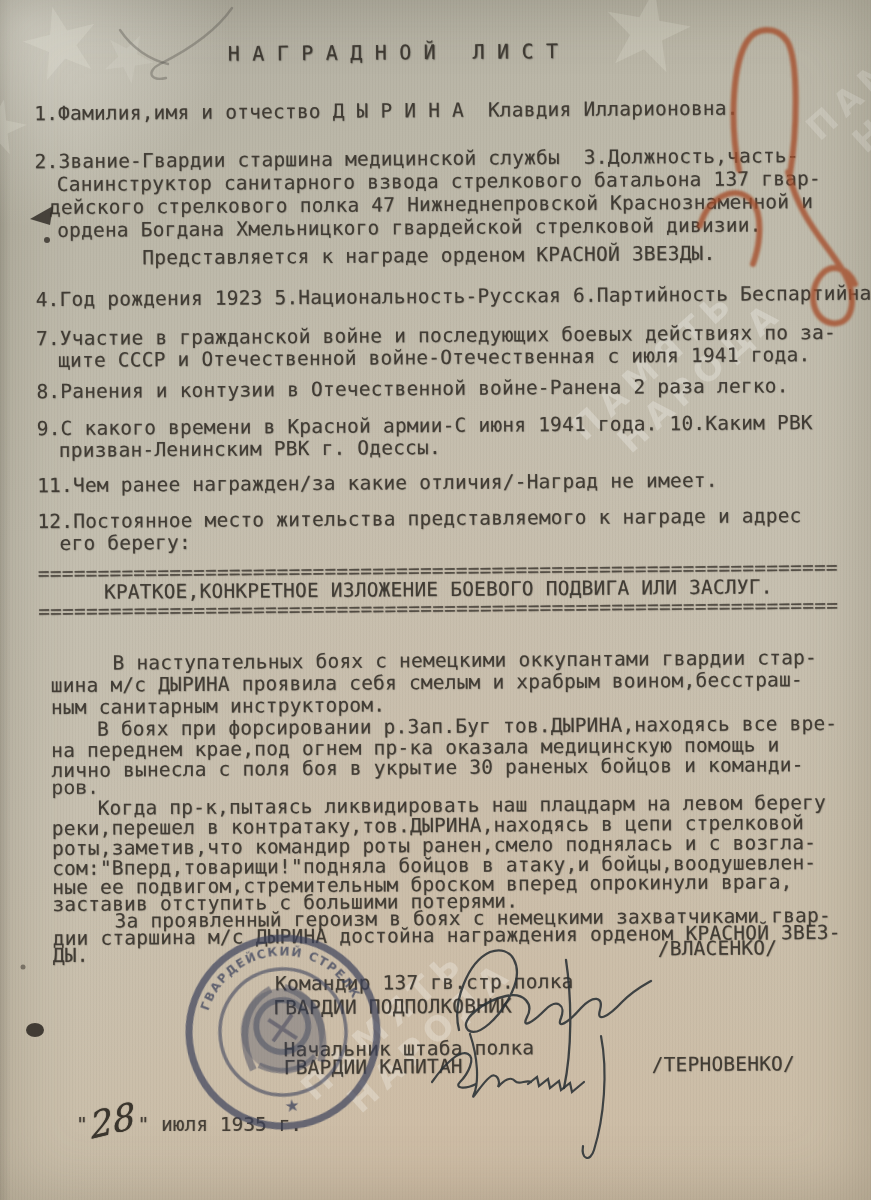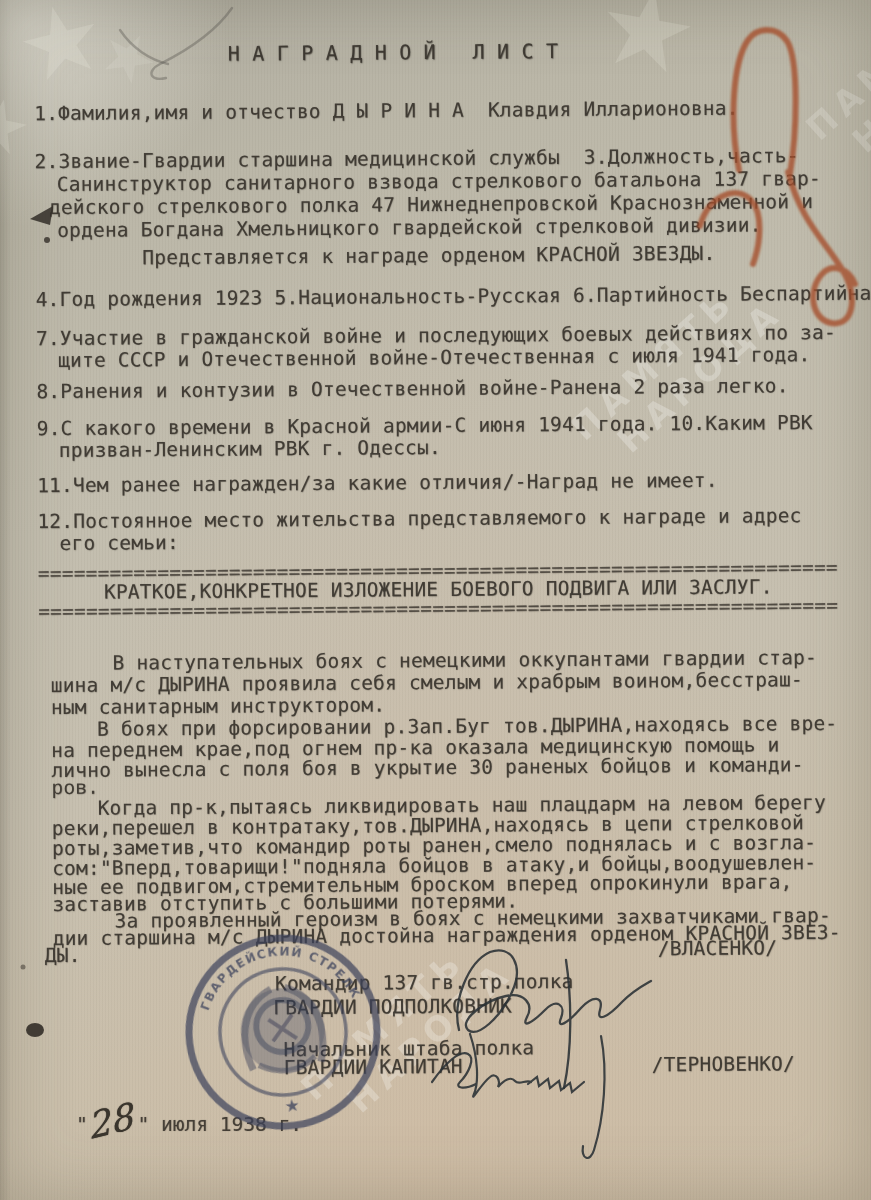--- a/index.html
+++ b/index.html
@@ -77,53 +77,53 @@
     <div class="t" style="left:60px;  top:217px;">ордена Богдана Хмельницкого гвардейской стрелковой дивизии.</div>
     <div class="t" style="left:145px; top:245px;">Представляется к награде орденом КРАСНОЙ ЗВЕЗДЫ.</div>
     <div class="t" style="left:38px;  top:286px;">4.Год рождения 1923 5.Национальность-Русская 6.Партийность Беспартийная</div>
     <div class="t" style="left:38px;  top:325px;">7.Участие в гражданской войне и последующих боевых действиях по за-</div>
     <div class="t" style="left:60px;  top:347px;">щите СССР и Отечественной войне-Отечественная с июля 1941 года.</div>
     <div class="t" style="left:38px;  top:378px;">8.Ранения и контузии в Отечественной войне-Ранена 2 раза легко.</div>
     <div class="t" style="left:38px;  top:415px;">9.С какого времени в Красной армии-С июня 1941 года. 10.Каким РВК</div>
     <div class="t" style="left:60px;  top:437px;">призван-Ленинским РВК г. Одессы.</div>
     <div class="t" style="left:38px;  top:472px;">11.Чем ранее награжден/за какие отличия/-Наград не имеет.</div>
     <div class="t" style="left:38px;  top:508px;">12.Постоянное место жительства представляемого к награде и адрес</div>
-    <div class="t" style="left:60px;  top:530px;">его семьи:</div>
+    <div class="t" style="left:60px;  top:530px;">его берегу:</div>
 
     <div class="t faded" style="left:38px;  top:560px;">===================================================================</div>
     <div class="t" style="left:104px; top:579px;">КРАТКОЕ,КОНКРЕТНОЕ ИЗЛОЖЕНИЕ БОЕВОГО ПОДВИГА ИЛИ ЗАСЛУГ.</div>
     <div class="t faded" style="left:38px;  top:598px;">===================================================================</div>
 
     <div class="t" style="left:112px; top:650px;">В наступательных боях с немецкими оккупантами гвардии стар-</div>
     <div class="t" style="left:50px;  top:672px;">шина м/с ДЫРИНА проявила себя смелым и храбрым воином,бесстраш-</div>
     <div class="t" style="left:50px;  top:694px;">ным санитарным инструктором.</div>
     <div class="t" style="left:96px;  top:716px;">В боях при форсировании р.Зап.Буг тов.ДЫРИНА,находясь все вре-</div>
     <div class="t" style="left:50px;  top:737px;">на переднем крае,под огнем пр-ка оказала медицинскую помощь и</div>
     <div class="t" style="left:50px;  top:757px;">лично вынесла с поля боя в укрытие 30 раненых бойцов и команди-</div>
     <div class="t" style="left:50px;  top:776px;font-family:Liberation Mono, monospace;">ров.</div>
     <div class="t" style="left:96px;  top:795px;">Когда пр-к,пытаясь ликвидировать наш плацдарм на левом берегу</div>
     <div class="t" style="left:50px;  top:815px;">реки,перешел в контратаку,тов.ДЫРИНА,находясь в цепи стрелковой</div>
     <div class="t" style="left:50px;  top:835px;">роты,заметив,что командир роты ранен,смело поднялась и с возгла-</div>
     <div class="t" style="left:50px;  top:855px;">сом:"Вперд,товарищи!"подняла бойцов в атаку,и бойцы,воодушевлен-</div>
     <div class="t" style="left:50px;  top:874px;">ные ее подвигом,стремительным броском вперед опрокинули врага,</div>
     <div class="t" style="left:50px;  top:891px;">заставив отступить с большими потерями.</div>
     <div class="t" style="left:112px; top:908px;">За проявленный героизм в боях с немецкими захватчиками гвар-</div>
     <div class="t" style="left:50px;  top:925px;">дии старшина м/с ДЫРИНА достойна награждения орденом КРАСНОЙ ЗВЕЗ-</div>
-    <div class="t" style="left:42px;  top:942px;text-align:right;">ДЫ.</div>
+    <div class="t" style="left:50px;  top:942px;text-align:right;">ДЫ.</div>
 
     <div class="t" style="left:272px; top:972px;">Командир 137 гв.стр.полка</div>
     <div class="t" style="left:270px; top:996px;">ГВАРДИИ ПОДПОЛКОВНИК</div>
     <div class="t" style="left:655px; top:940px;">/ВЛАСЕНКО/</div>
     <div class="t" style="left:280px; top:1038px;">Начальник штаба полка</div>
     <div class="t" style="left:280px; top:1056px;">ГВАРДИИ КАПИТАН</div>
     <div class="t" style="left:648px; top:1056px;">/ТЕРНОВЕНКО/</div>
   </div>
 
   <div class="date-line">
-    <span>"</span><span class="hand">28</span><span>"</span><span> июля 1938 г.</span>
+    <span>"</span><span class="hand">28</span><span>"</span><span> июля 1935 г.</span>
   </div>
 
   <svg class="overlay" width="871" height="1200" viewBox="0 0 871 1200">
     <defs>
       <filter id="soft">
           <feGaussianBlur stdDeviation="0.55"></feGaussianBlur>
         </filter>
       <filter id="soft2">
           <feGaussianBlur stdDeviation="0.9"></feGaussianBlur>
         </filter>

